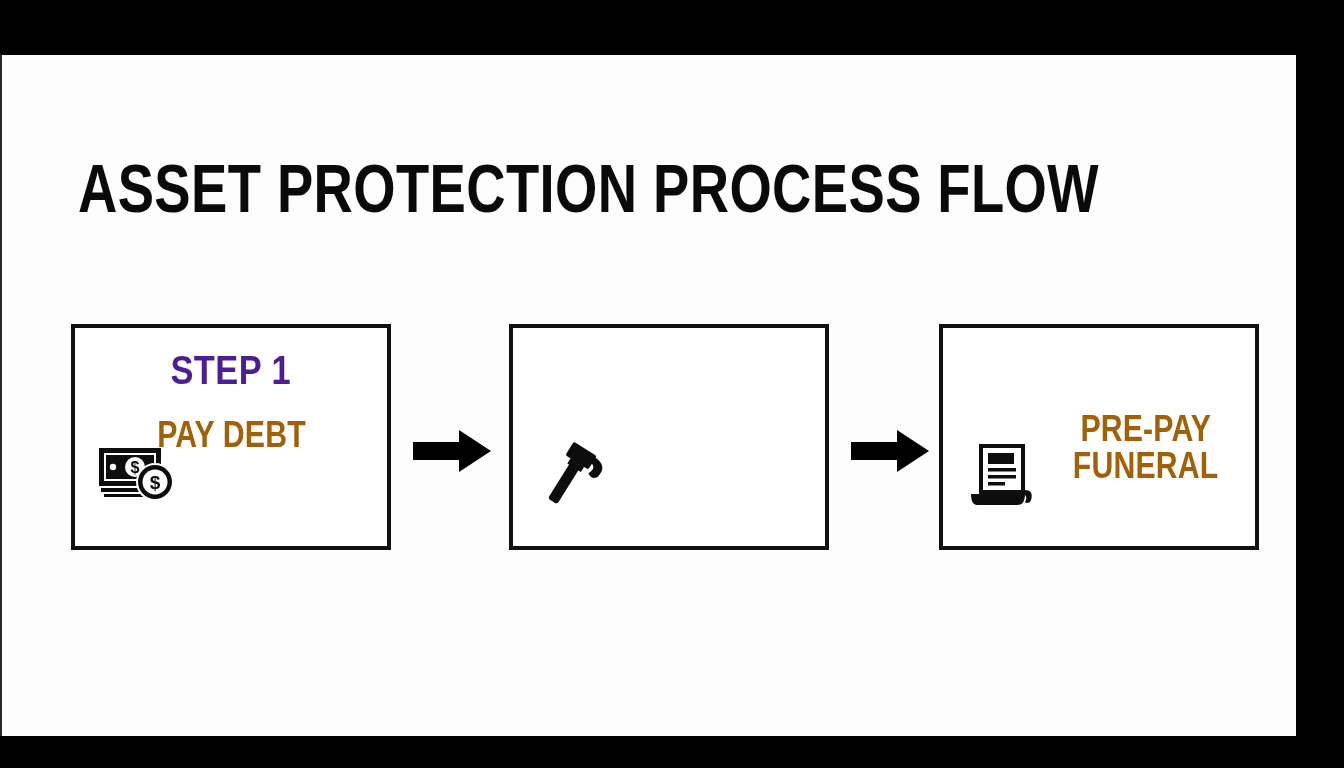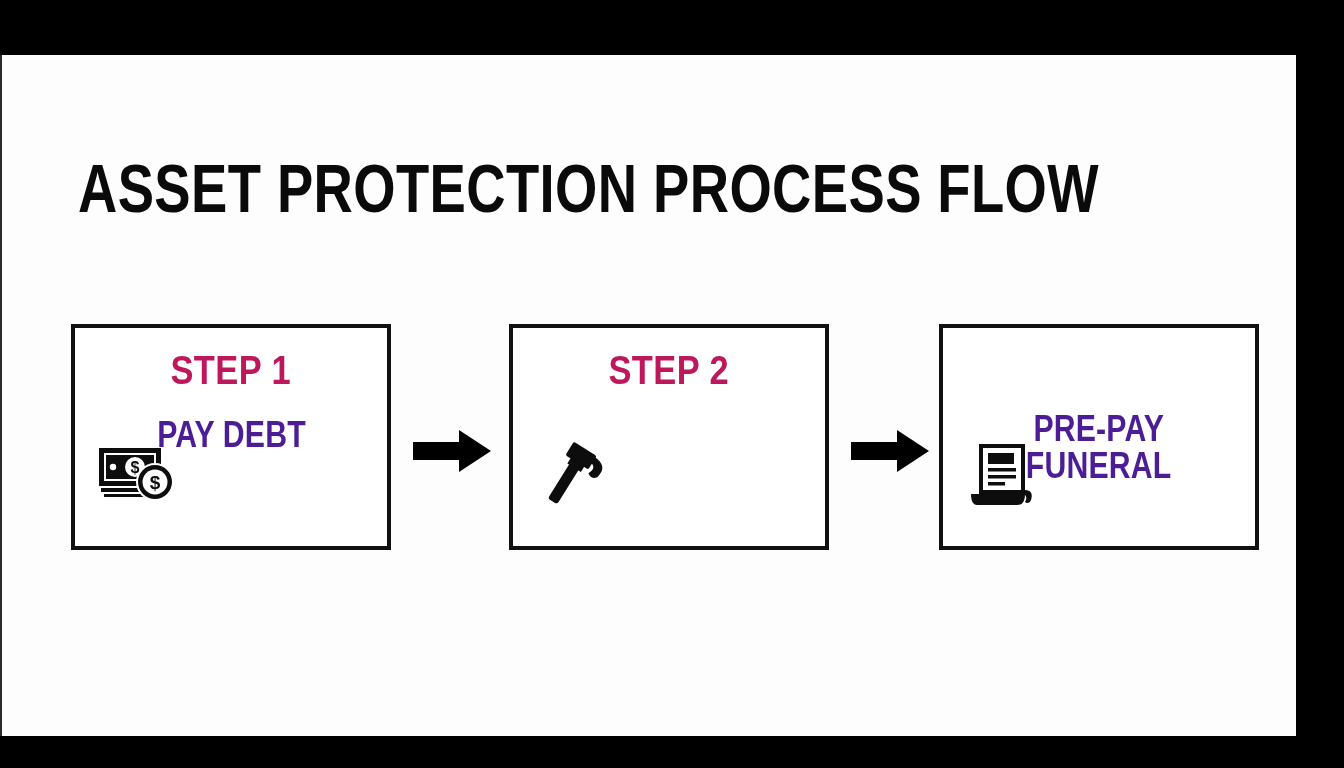--- a/index.html
+++ b/index.html
@@ -81,45 +81,45 @@
 
   .step-head {
     position: absolute;
     top: 22px;
     left: 0;
     width: 100%;
     text-align: center;
     font-size: 41px;
     line-height: 41px;
     font-weight: 700;
-    color: #be185d;
+    color: #4c1d95;
     letter-spacing: 0.5px;
   }
   .step-head .sq {
     display: inline-block;
     transform: scaleX(0.84);
   }
 
   .step-label {
     position: absolute;
     top: 88px;
     left: 0;
     width: 100%;
     text-align: center;
     font-size: 36px;
     line-height: 37px;
     font-weight: 700;
-    color: #4c1d95;
+    color: #a16207;
     letter-spacing: 0.2px;
   }
   .step-label .sq {
     display: inline-block;
     transform: scaleX(0.84);
   }
-  .step-label.two-line { top: 82px; }
+  .step-label.two-line { top: 82px; padding-left: 47px; }
 
   
   .step-icon {
     position: absolute;
     left: 22px;
     bottom: 36px;
     width: 84px;
     height: 72px;
   }
   .step-icon svg { display: block; }
@@ -179,23 +179,20 @@
       </div>
     </div>
 
     <div class="arrow arrow-1">
       <svg width="78" height="44" viewBox="0 0 78 44">
         <path d="M0 13 L46 13 L46 1 L78 22 L46 43 L46 31 L0 31 Z" fill="#000000"></path>
       </svg>
     </div>
 
     <div class="step-box step-2">
-      <div class="step-head">
-        <span class="sq">STEP 2</span>
-      </div>
       <div class="step-icon">
         <svg width="84" height="72" viewBox="0 0 84 72">
           <g transform="rotate(32 34 36)">
 
             <rect x="29" y="24" width="11" height="44" rx="3" fill="#0d0d0d"></rect>
 
             <rect x="21" y="6" width="27" height="16" rx="2" fill="#0d0d0d"></rect>
 
             <path d="M46 8 C58 8 62 14 60 22 C59 27 54 28 50 25 C53 20 52 15 46 15 Z" fill="#0d0d0d"></path>
 

